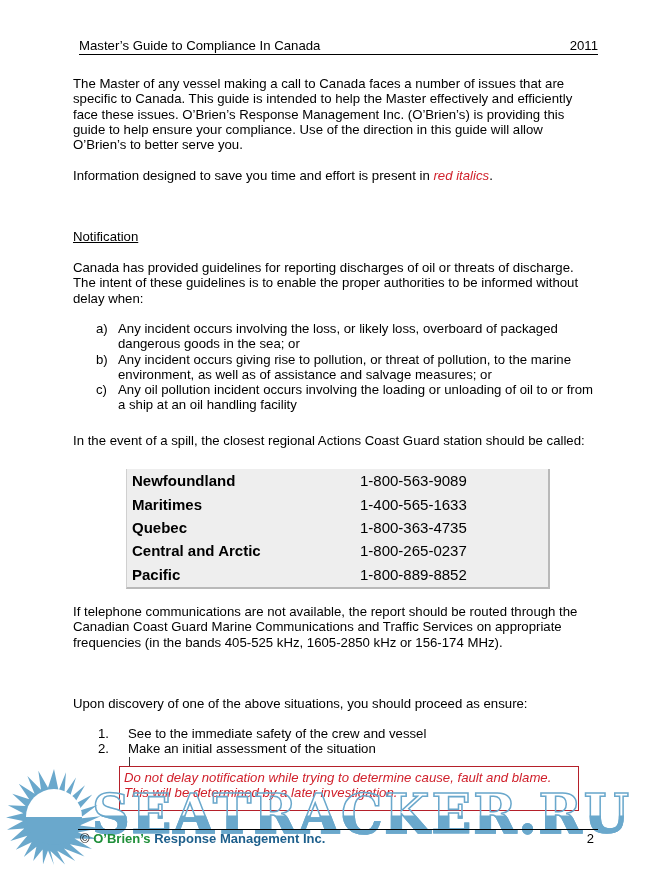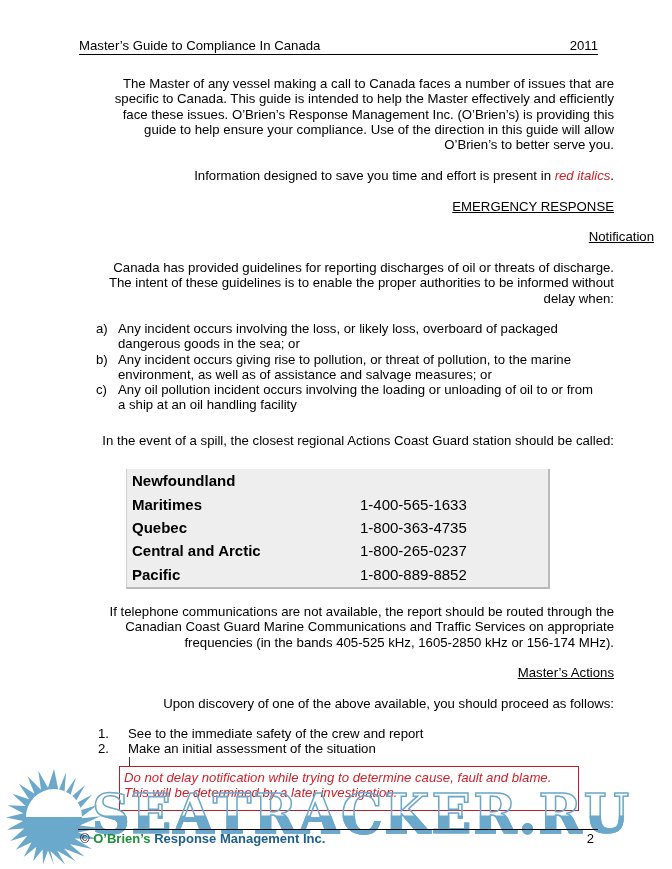--- a/index.html
+++ b/index.html
@@ -6,21 +6,21 @@
   body {
     width: 672px; height: 869px; background: #ffffff; position: relative; overflow: hidden;
     font-family: "Liberation Sans", sans-serif; color: #000; font-size: 13.2px;
   }
   .page { position: absolute; left: 0; top: 0; width: 561px; height: 869px; }
   .header {
     position: absolute; left: 79px; top: 36px; width: 519px; height: 17px;
     border-bottom: 1px solid #000; display: flex; justify-content: space-between; align-items: flex-end;
     font-size: 13.2px; line-height: 15px; padding-bottom: 1px;
   }
-  .block { position: absolute; left: 94px; width: 520px; line-height: 15.3px; text-align: right; }
+  .block { position: absolute; left: 73px; width: 520px; line-height: 15.3px; }
   .u { text-decoration: underline; }
   .red-it { color: #d01f2a; font-style: italic; margin-top: 8px; }
   ol.alpha { position: absolute; left: 96px; width: 500px; margin: 0; padding: 0; list-style: none; line-height: 15.3px; }
   ol.alpha li { display: flex; }
   ol.alpha .mk { width: 22px; flex: none; }
   .phone-table {
     position: absolute; left: 126px; top: 469px; width: 421px; height: 118px;
     background: #eeeeee; border-right: 2px solid #b9b9b9; border-bottom: 2px solid #b9b9b9; border-left: 1px solid #d0d0d0;
   }
   .phone-row { display: flex; height: 23.4px; align-items: center; font-size: 15px; }
@@ -63,23 +63,22 @@
     <span>Master’s Guide to Compliance In Canada</span>
     <span>2011</span>
   </div>
 
   <div class="block" style="top:76px;">The Master of any vessel making a call to Canada faces a number of issues that are specific to Canada.  This guide is intended to help the Master effectively and efficiently face these issues.  O’Brien’s Response Management Inc. (O’Brien’s) is providing this guide to help ensure your compliance.  Use of the direction in this guide will allow O’Brien’s to better serve you.</div>
 
   <div class="block" style="top:168px;">
     <span>Information designed to save you time and effort is present in </span><span class="red-it">red italics</span><span>.</span>
   </div>
 
-  <div class="block u" style="top:199px;">EMERGENCY RESPONSE</div>
 
-  <div class="block u" style="top:229px;margin-left:40px;">Notification</div>
+  <div class="block u" style="top:229px;">Notification</div>
 
   <div class="block" style="top:260px;">Canada has provided guidelines for reporting discharges of oil or threats of discharge. The intent of these guidelines is to enable the proper authorities to be informed without delay when:</div>
 
   <ol class="alpha" style="top:321px;">
     <li>
         <span class="mk">a)</span>
         <span>Any incident occurs involving the loss, or likely loss, overboard of packaged dangerous goods in the sea; or</span>
       </li>
     <li>
         <span class="mk">b)</span>
@@ -89,20 +88,21 @@
         <span class="mk">c)</span>
         <span>Any oil pollution incident occurs involving the loading or unloading of oil to or from a ship at an oil handling facility</span>
       </li>
   </ol>
 
   <div class="block" style="top:433px;">In the event of a spill, the closest regional Actions Coast Guard station should be called:</div>
 
   <div class="phone-table">
     <div class="phone-row">
       <span class="region">Newfoundland</span>
+      <span class="num">1-800-563-9089</span>
     </div>
     <div class="phone-row">
       <span class="region">Maritimes</span>
       <span class="num">1-400-565-1633</span>
     </div>
     <div class="phone-row">
       <span class="region">Quebec</span>
       <span class="num">1-800-363-4735</span>
     </div>
     <div class="phone-row">
@@ -110,28 +110,27 @@
       <span class="num">1-800-265-0237</span>
     </div>
     <div class="phone-row">
       <span class="region">Pacific</span>
       <span class="num">1-800-889-8852</span>
     </div>
   </div>
 
   <div class="block" style="top:604px;">If telephone communications are not available, the report should be routed through the Canadian Coast Guard Marine Communications and Traffic Services on appropriate frequencies (in the bands 405-525 kHz, 1605-2850 kHz or 156-174 MHz).</div>
 
-  <div class="block u" style="top:665px;">Master’s Actions</div>
 
-  <div class="block" style="top:696px;">Upon discovery of one of the above available, you should proceed as follows:</div>
+  <div class="block" style="top:696px;">Upon discovery of one of the above situations, you should proceed as ensure:</div>
 
   <ol class="num-list" style="top:726px;">
     <li>
         <span class="mk">1.</span>
-        <span>See to the immediate safety of the crew and report</span>
+        <span>See to the immediate safety of the crew and vessel</span>
       </li>
     <li>
         <span class="mk">2.</span>
         <span>Make an initial assessment of the situation</span>
       </li>
   </ol>
 
   <div class="cursor"></div>
 
   <div class="note-box">

